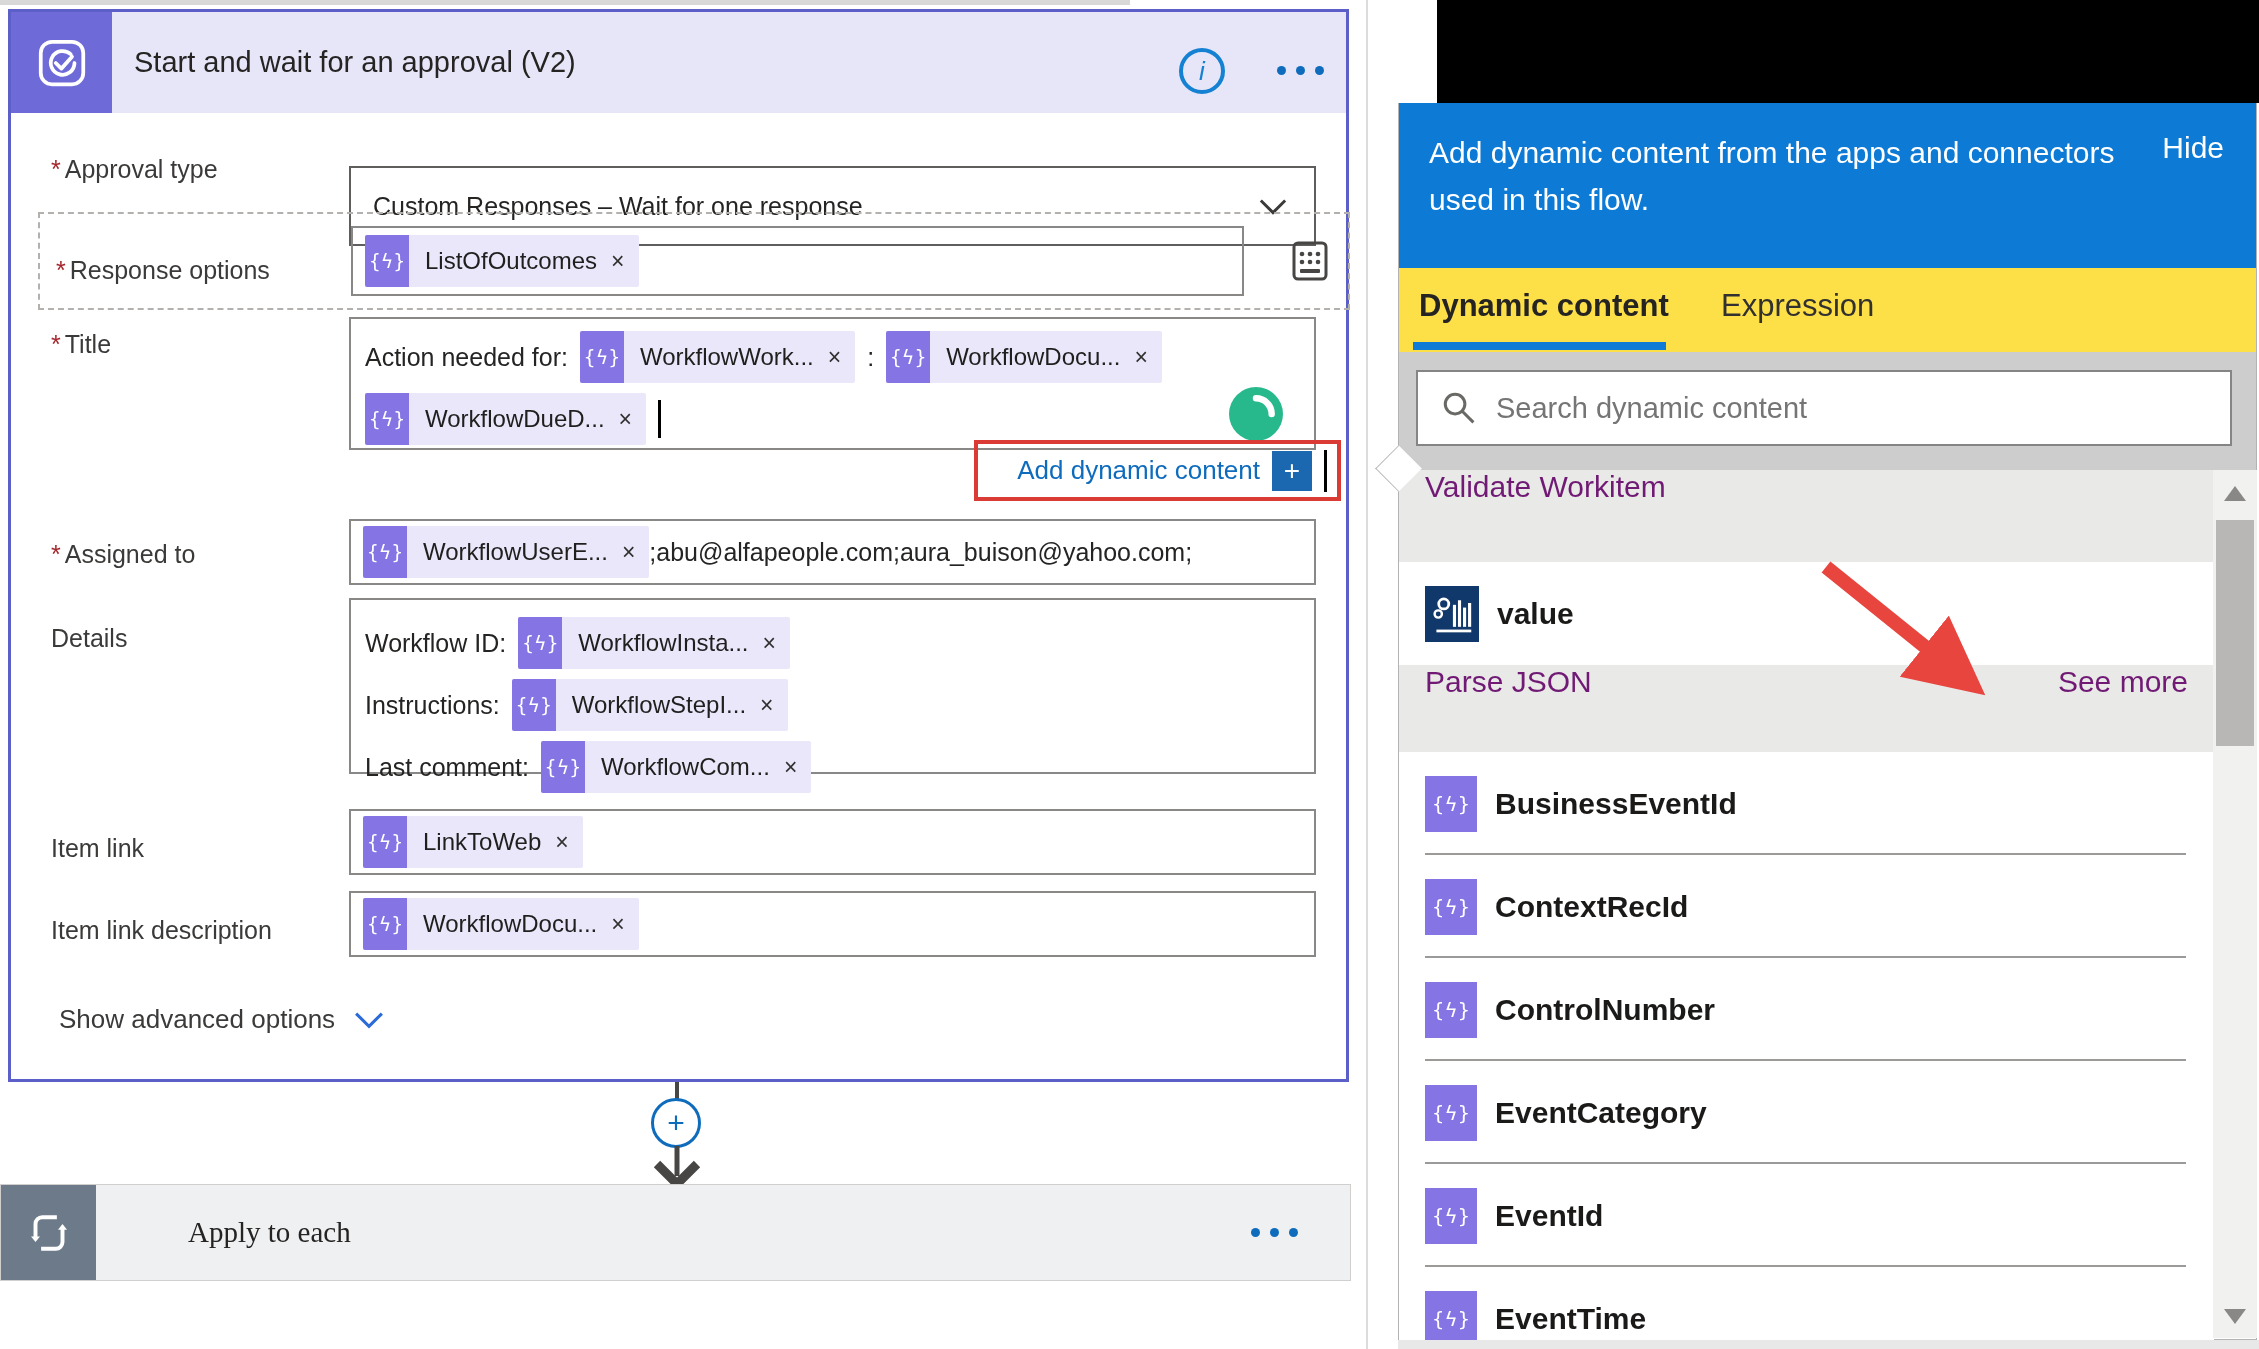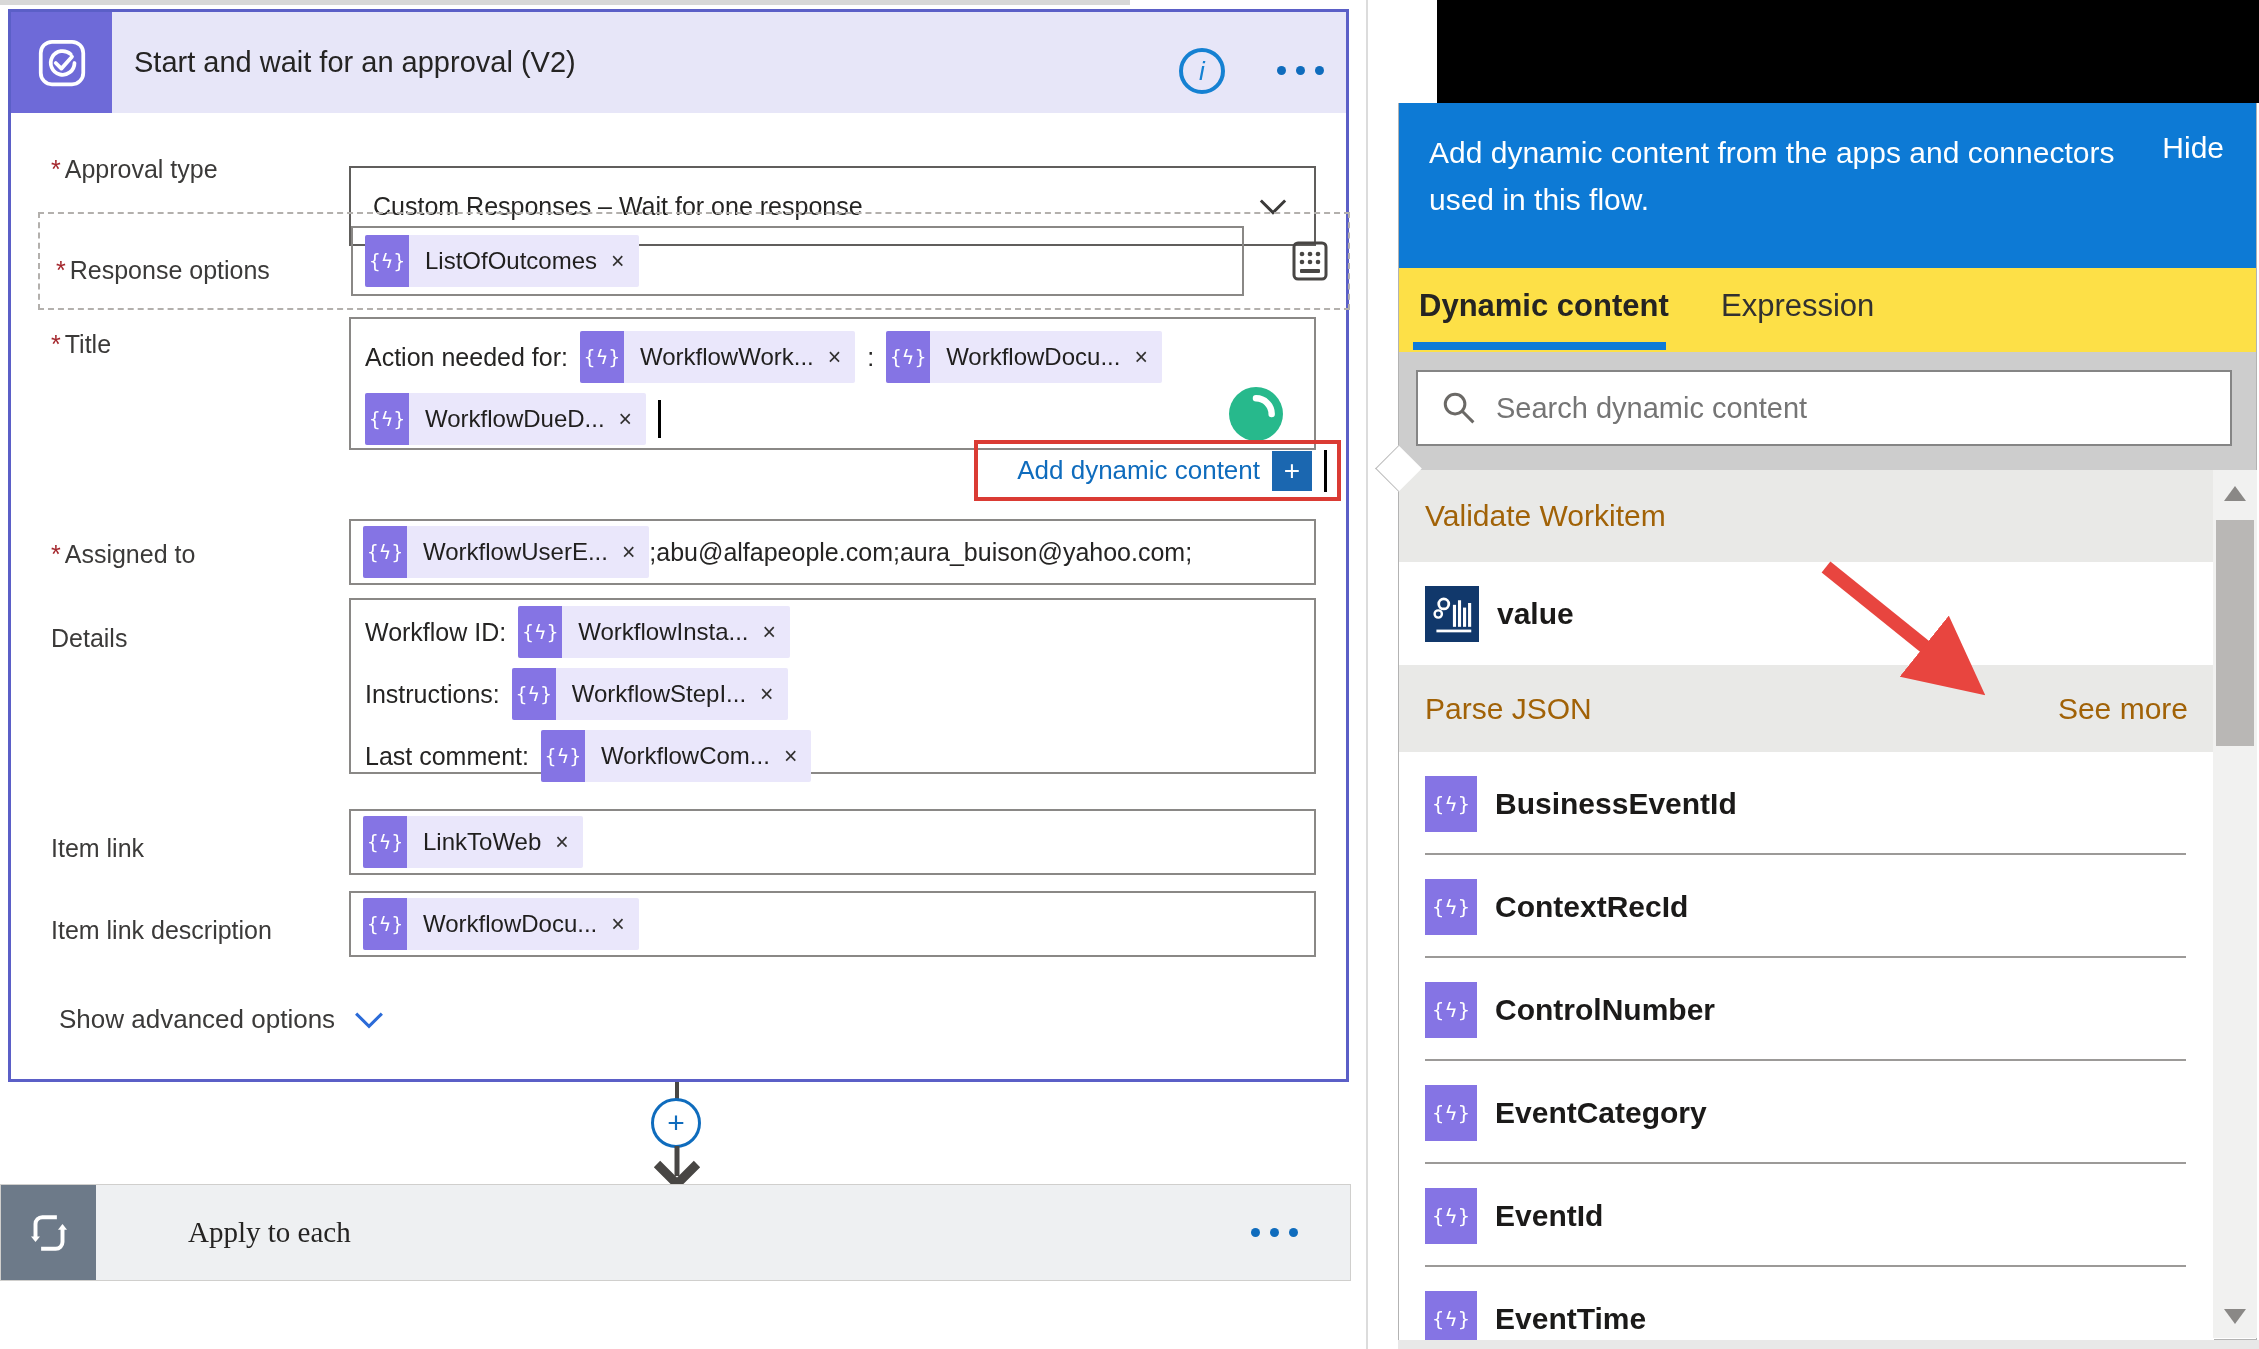--- a/index.html
+++ b/index.html
@@ -19,21 +19,21 @@
   .req{color:#a4262c;margin-right:4px;}
   .field{position:absolute;left:338px;width:967px;border:2px solid #8a8886;background:#fff;box-sizing:border-box;}
   .chip{display:inline-flex;align-items:center;height:52px;background:#eae7fb;border-radius:2px;vertical-align:middle;}
   .chip-ic{width:44px;height:52px;background:#8574e4;color:#fff;display:flex;align-items:center;justify-content:center;
        font-size:19px;font-family:"DejaVu Sans",sans-serif;border-radius:2px 0 0 2px;flex:0 0 auto;}
   .chip-t{padding:0 8px 0 16px;font-size:24px;color:#201f1e;white-space:nowrap;}
   .chip-x{padding:0 14px 0 6px;font-size:23px;color:#323130;cursor:pointer;}
   .inline-row{display:flex;align-items:center;gap:12px;}
   .caret{display:inline-block;width:3px;height:38px;background:#000;vertical-align:middle;}
   .dashed-box{left:27px;top:200px;width:1312px;height:98px;border:2px dashed #b3b0ad;box-sizing:border-box;}
-  .section-hdr{background:#e9e9e7;color:#a16207;font-size:30px;display:flex;align-items:center;padding:8px 26px;box-sizing:border-box;justify-content:space-between;}
+  .section-hdr{background:#e9e9e7;color:#701a75;font-size:30px;display:flex;padding:0 26px;box-sizing:border-box;justify-content:space-between;}
   .prow{height:103px;background:#fff;display:flex;align-items:center;padding-left:26px;box-sizing:border-box;position:relative;}
   .prow .sep{position:absolute;left:26px;right:28px;bottom:0;height:2px;background:#9c9a98;}
   .prow-ic{width:52px;height:56px;background:#8574e4;color:#fff;display:flex;align-items:center;justify-content:center;
        font-size:20px;font-family:"DejaVu Sans",sans-serif;flex:0 0 auto;}
   .prow-label{margin-left:18px;font-size:30px;font-weight:600;color:#1b1a19;}
   .link-blue{color:#0f6cbd;}
 </style>
 </head>
 <body>
 
@@ -136,21 +136,21 @@
     <div class="field" style="top:507px;height:66px;display:flex;align-items:center;padding-left:12px;">
       <span class="chip">
         <span class="chip-ic">{ϟ}</span>
         <span class="chip-t">WorkflowUserE...</span>
         <span class="chip-x">×</span>
       </span>
       <span style="font-size:25px;white-space:nowrap;">;abu@alfapeople.com;aura_buison@yahoo.com;</span>
     </div>
 
     <div class="row-label" style="top:612px;">Details</div>
-    <div class="field" style="top:586px;height:176px;padding:4px 14px;">
+    <div class="field" style="top:586px;height:176px;padding:15px 14px;">
       <div class="inline-row" style="height:56px;">
         <span style="font-size:25px;">Workflow ID:</span>
         <span class="chip">
             <span class="chip-ic">{ϟ}</span>
             <span class="chip-t">WorkflowInsta...</span>
             <span class="chip-x">×</span>
           </span>
       </div>
       <div class="inline-row" style="height:56px;margin-top:6px;">
         <span style="font-size:25px;">Instructions:</span>

